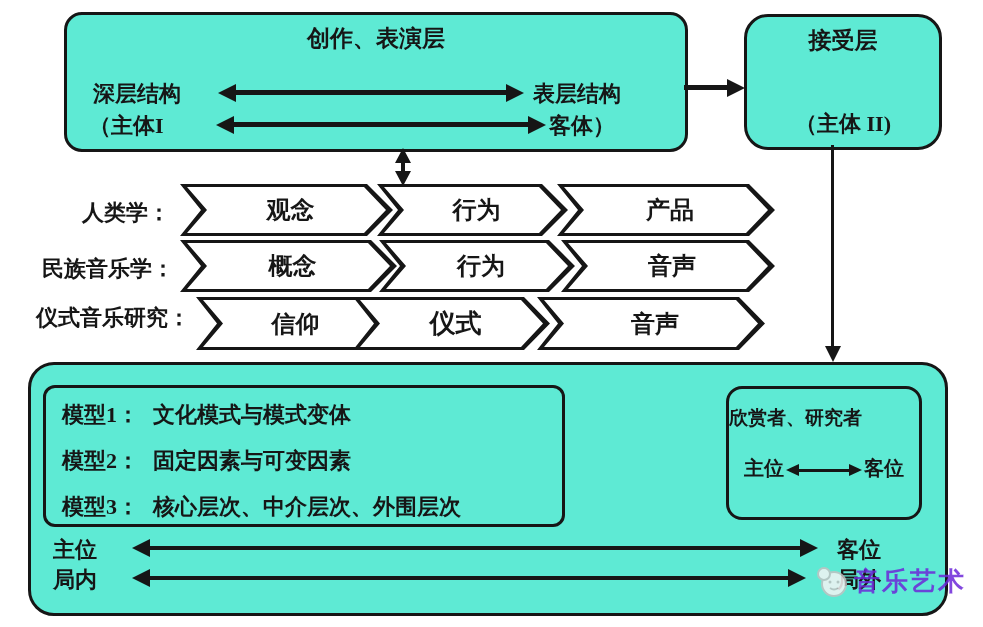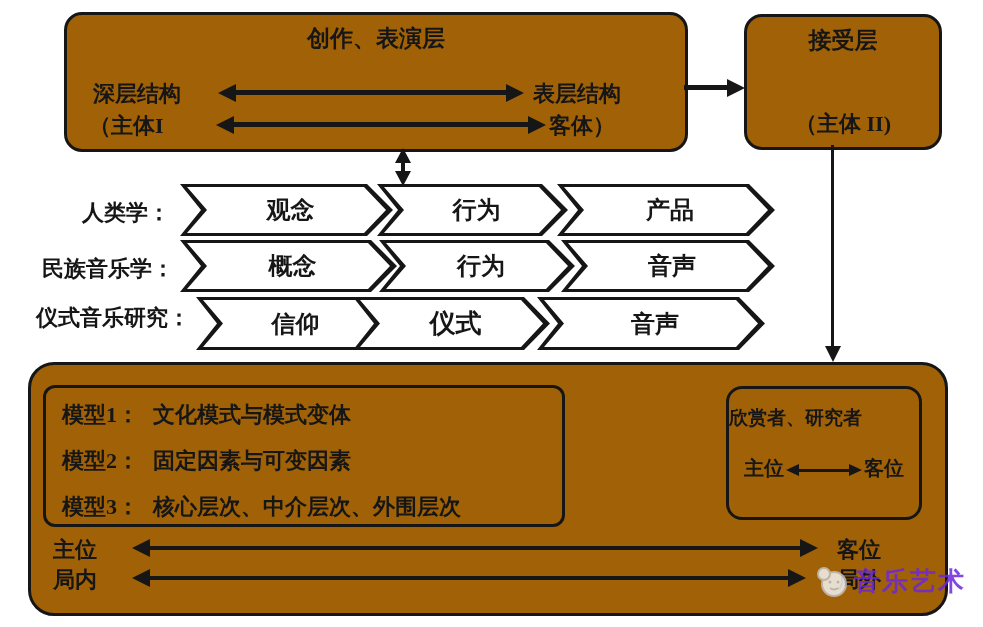--- a/index.html
+++ b/index.html
@@ -2,21 +2,21 @@
 <html><head>
 <meta charset="utf-8">
 <style>
   html,body{margin:0;padding:0;background:#ffffff;}
   #canvas{
     position:relative;width:983px;height:627px;background:#ffffff;overflow:hidden;
     font-family:"Liberation Serif","DejaVu Serif",serif;
     color:#161616;font-weight:700;
   }
   
-  .rbox{position:absolute;background:#a16207;border:3.5px solid #161616;border-radius:18px;}
+  .rbox{position:absolute;background:#5eead4;border:3.5px solid #161616;border-radius:18px;}
   .rbox.thin{border-width:3px;border-radius:12px;}
   
   .ha{position:absolute;background:#161616;height:5px;}
   .ha::before,.ha::after{content:"";position:absolute;top:50%;transform:translateY(-50%);width:0;height:0;
     border-top:9px solid transparent;border-bottom:9px solid transparent;}
   .ha.dbl::before{left:-17px;border-right:18px solid #161616;}
   .ha.dbl::after{right:-17px;border-left:18px solid #161616;}
   .ha.single::after{right:-17px;border-left:18px solid #161616;}
   .ha.single::before{border:none;}
   .ha.thin{height:4px;}
@@ -58,21 +58,21 @@
     <div class="t" style="left:26px;top:64px;">深层结构</div>
     <div class="ha dbl" style="left:168px;top:75px;width:272px;"></div>
     <div class="t" style="left:466px;top:64px;">表层结构</div>
     <div class="t" style="left:22px;top:96px;">（主体I</div>
     <div class="ha dbl" style="left:166px;top:107px;width:296px;"></div>
     <div class="t" style="left:482px;top:96px;">客体）</div>
   </div>
 
   <div class="ha single" style="left:684px;top:85px;width:44px;"></div>
 
-  <div class="rbox" style="left:744px;top:14px;width:192px;height:130px;">
+  <div class="rbox" style="left:744px;top:14px;width:192px;height:130px;border-radius:24px;">
     <div class="t big" style="left:0;right:0;top:8px;text-align:center;">接受层</div>
     <div class="t" style="left:0;right:0;top:92px;text-align:center;">（主体 II)</div>
   </div>
 
   <div class="va dbl" style="left:401px;top:162px;height:10px;"></div>
 
   <div class="va down" style="left:831px;top:145px;height:202px;"></div>
 
   <div class="rowlabel" style="left:0;top:198px;width:170px;">人类学：</div>
   <div class="chev" style="left:180px;top:184px;width:213px;">

